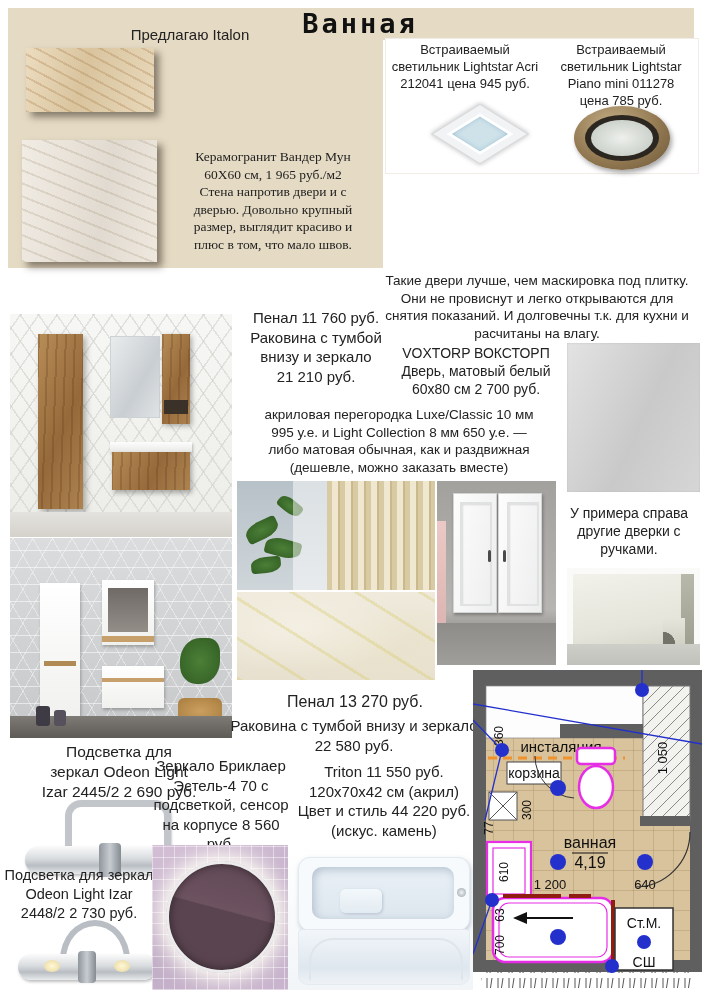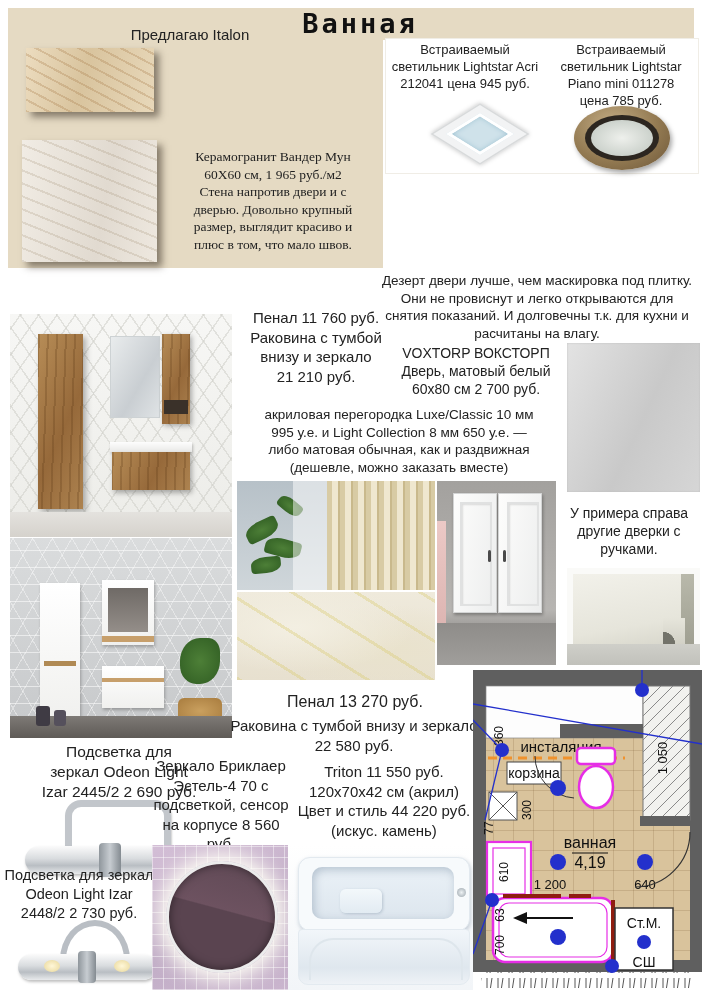--- a/index.html
+++ b/index.html
@@ -107,21 +107,21 @@
     <div class="acri-outer" style="transform:rotate(45deg);">
       <div class="acri-inner"></div>
     </div>
   </div>
   <div class="abs piano-ring" style="left:574px;top:106px;">
     <div class="piano-gap">
       <div class="piano-glass"></div>
     </div>
   </div>
 
-  <div class="abs txt" style="left:372px;top:272px;width:330px;font-size:13.5px;">Дезерт двери лучше, чем маскировка под плитку.
+  <div class="abs txt" style="left:372px;top:272px;width:330px;font-size:13.5px;">Такие двери лучше, чем маскировка под плитку.
 Они не провиснут и легко открываются для
 снятия показаний. И долговечны т.к. для кухни и
 расчитаны на влагу.</div>
 
 
   <div class="abs photo ph1" style="left:10px;top:314px;width:222px;height:223px;">
     <div class="abs wood" style="left:28px;top:20px;width:45px;height:175px;box-shadow:3px 3px 6px rgba(0,0,0,.3);"></div>
     <div class="abs" style="left:100px;top:22px;width:48px;height:80px;background:linear-gradient(120deg,#e9eced,#c9ced2 60%,#dfe3e5);border:1px solid #cdd2d4;"></div>
     <div class="abs wood" style="left:152px;top:20px;width:28px;height:90px;box-shadow:2px 2px 5px rgba(0,0,0,.3);"></div>
     <div class="abs" style="left:154px;top:86px;width:24px;height:14px;background:#3a3129;"></div>

